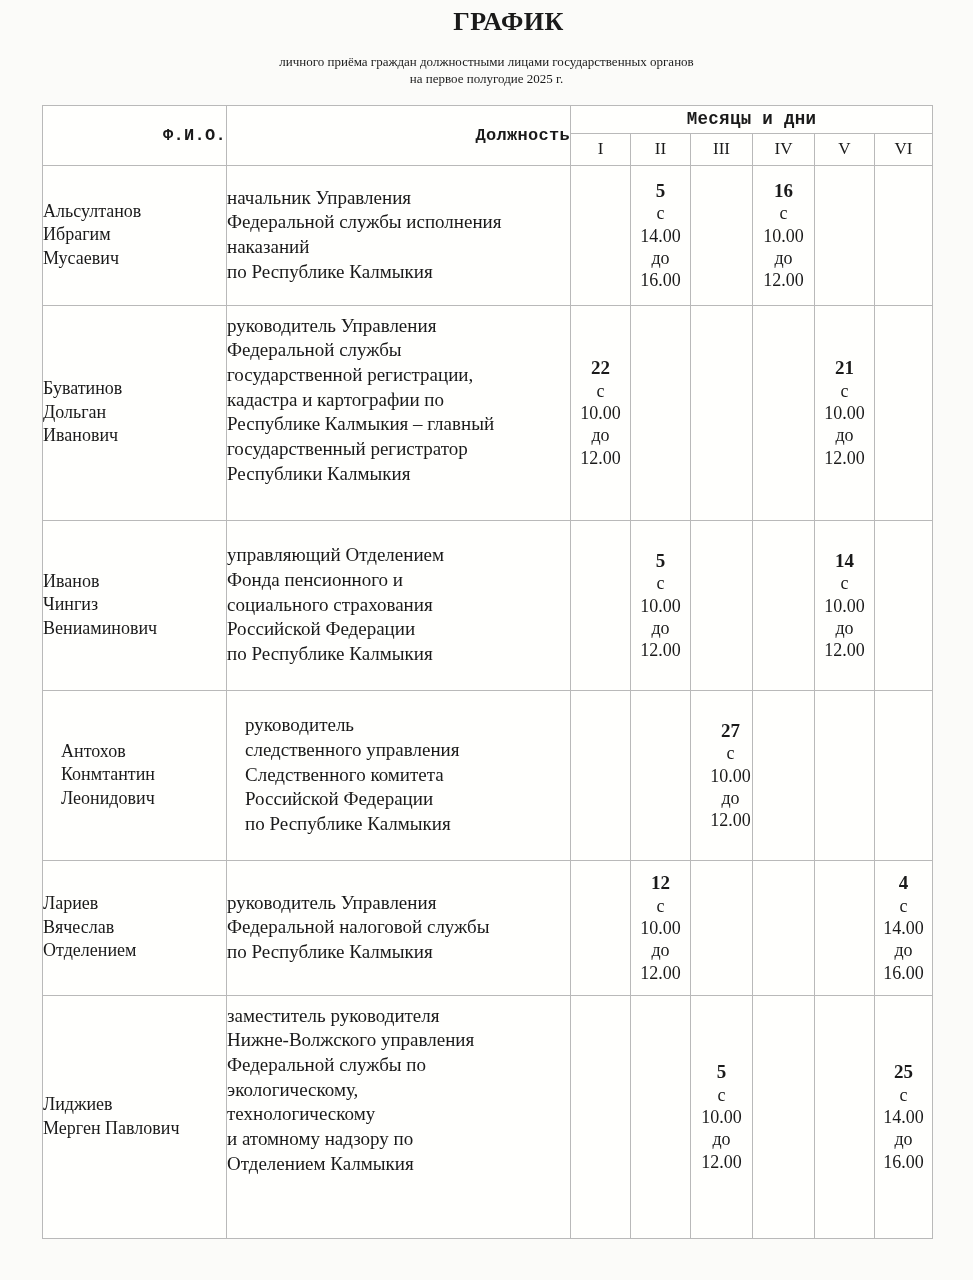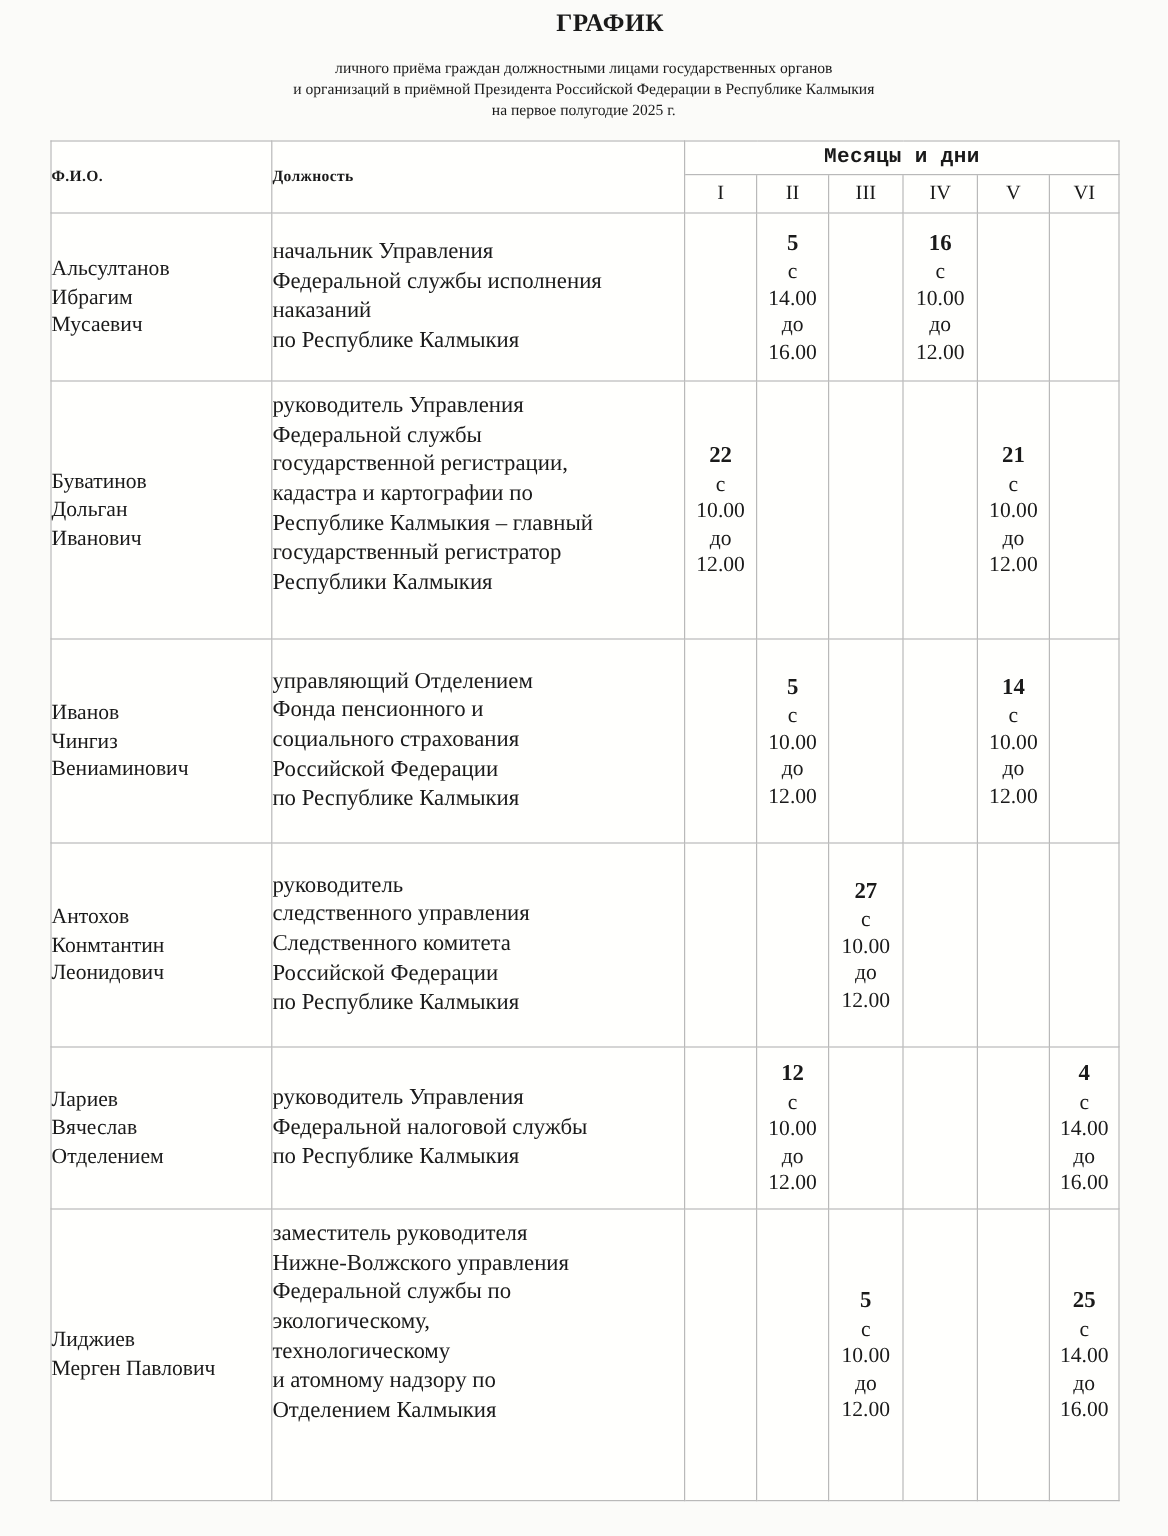--- a/index.html
+++ b/index.html
@@ -20,21 +20,21 @@
     position: relative;
     width: 973px;
     height: 1280px;
     box-sizing: border-box;
   }
 
   
   .doc-title {
     text-align: center;
     font-weight: bold;
-    font-size: 21px;
+    font-size: 26px;
     letter-spacing: 0.5px;
     margin: 0;
     padding-top: 9px;
     line-height: 1.0;
     padding-left: 44px;
   }
   .doc-subtitle {
     text-align: center;
     font-size: 13px;
     line-height: 1.33;
@@ -71,24 +71,25 @@
   
   col.c-fio     { width: 184px; }
   col.c-post    { width: 344px; }
   col.c-m       { width: 60px;  }
   col.c-m4      { width: 62px;  }
   col.c-m6      { width: 58px;  }
 
   
   th.h-fio, th.h-post {
     font-weight: bold;
-    font-size: 13px;
-    text-align: left;
+    font-size: 17px;
+    text-align: right;
     height: 59px;
     letter-spacing: 0.3px;
+    font-family: Liberation Mono, monospace;
   }
   th.h-months {
     font-weight: bold;
     font-size: 17.5px;
     text-align: center;
     height: 27px;
     letter-spacing: 0.3px;
     font-family: Liberation Mono, monospace;
   }
   th.h-roman {
@@ -135,38 +136,37 @@
   td.slot .tm {
     display: block;
     font-weight: normal;
     line-height: 1.24;
   }
 
   
   tr.r1 td { height: 139px; }
   tr.r2 td { height: 214px; }
   tr.r3 td { height: 169px; }
-  tr.r4 td { height: 169px; }
+  tr.r4 td { height: 169px; padding-left: 18px; }
   tr.r5 td { height: 134px; }
   tr.r6 td { height: 242px; margin-left: 31px; }
 
   tr.r2 td.post, tr.r6 td.post { vertical-align: top; }
   tr.r2 td.post .post-inner { padding-top: 8px; }
   tr.r6 td.post .post-inner { padding-top: 8px; }
 </style>
 </head>
 <body>
 
 <div class="page">
 
   <h1 class="doc-title">ГРАФИК</h1>
 
   <div class="doc-subtitle">
     <span class="sub-line">личного приёма граждан должностными лицами государственных органов</span>
-    <span class="sub-line">и организаций в приёмной Президента Российской Федерации в Республике Калмыкия</span>
     <span class="sub-line">на первое полугодие 2025 г.</span>
   </div>
 
   <div class="schedule-wrap">
     <table class="schedule">
       <colgroup>
         <col class="c-fio">
         <col class="c-post">
         <col class="c-m">
         <col class="c-m">

